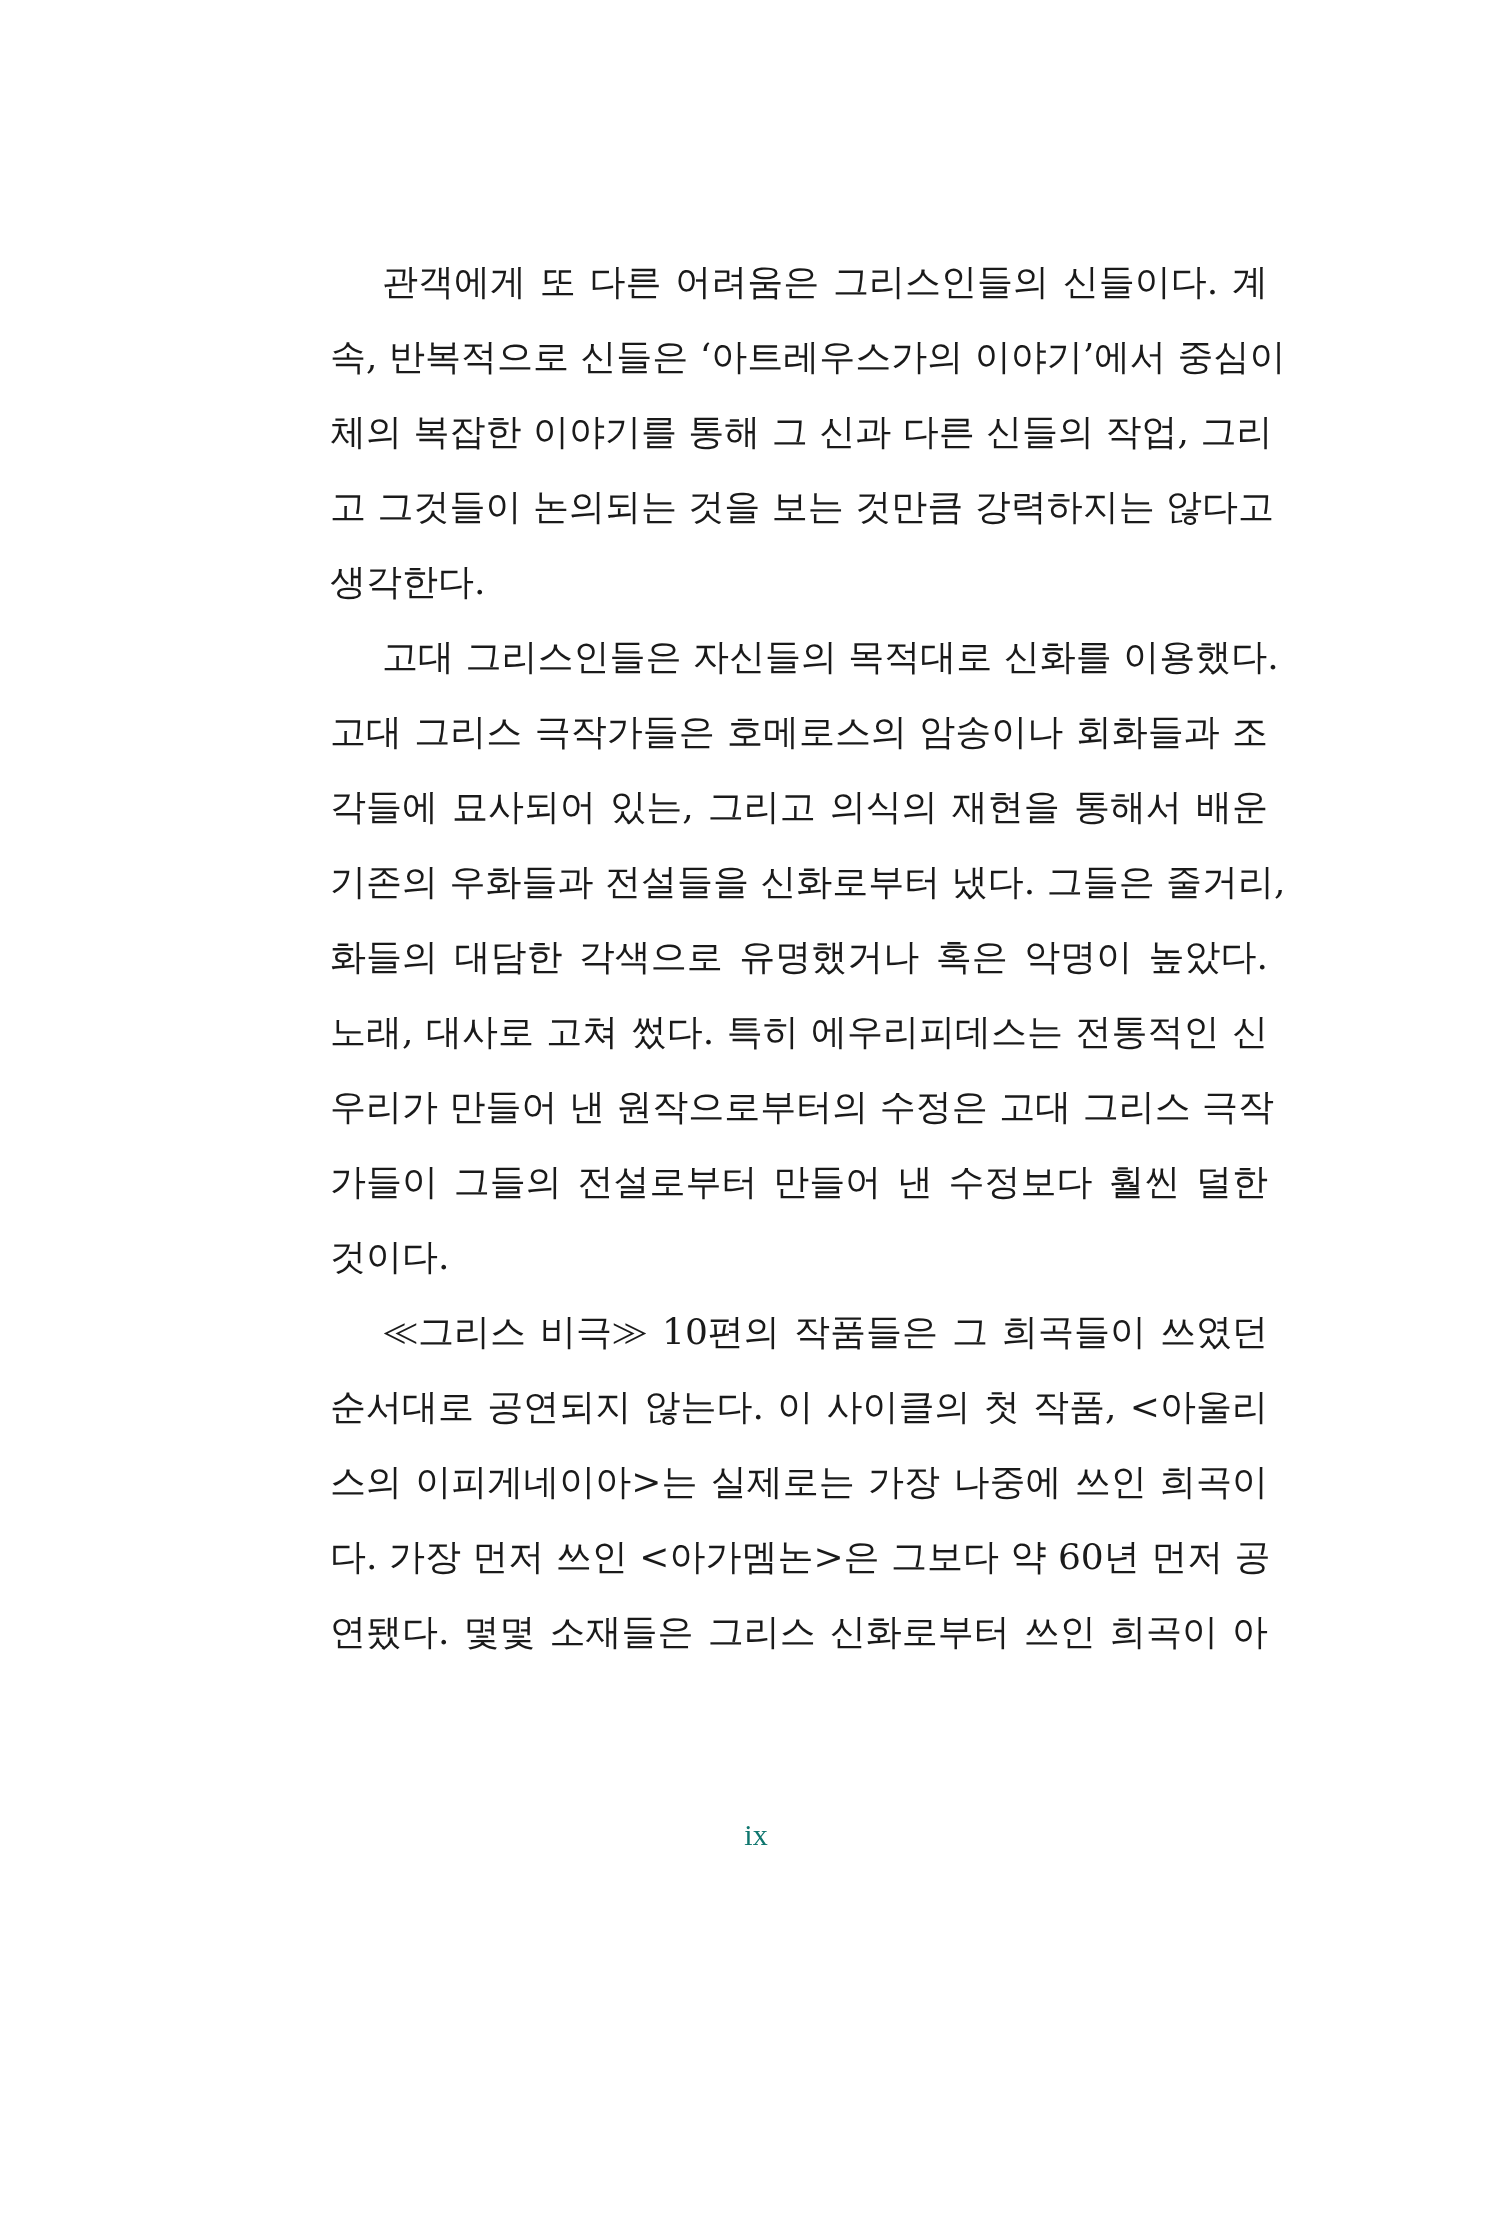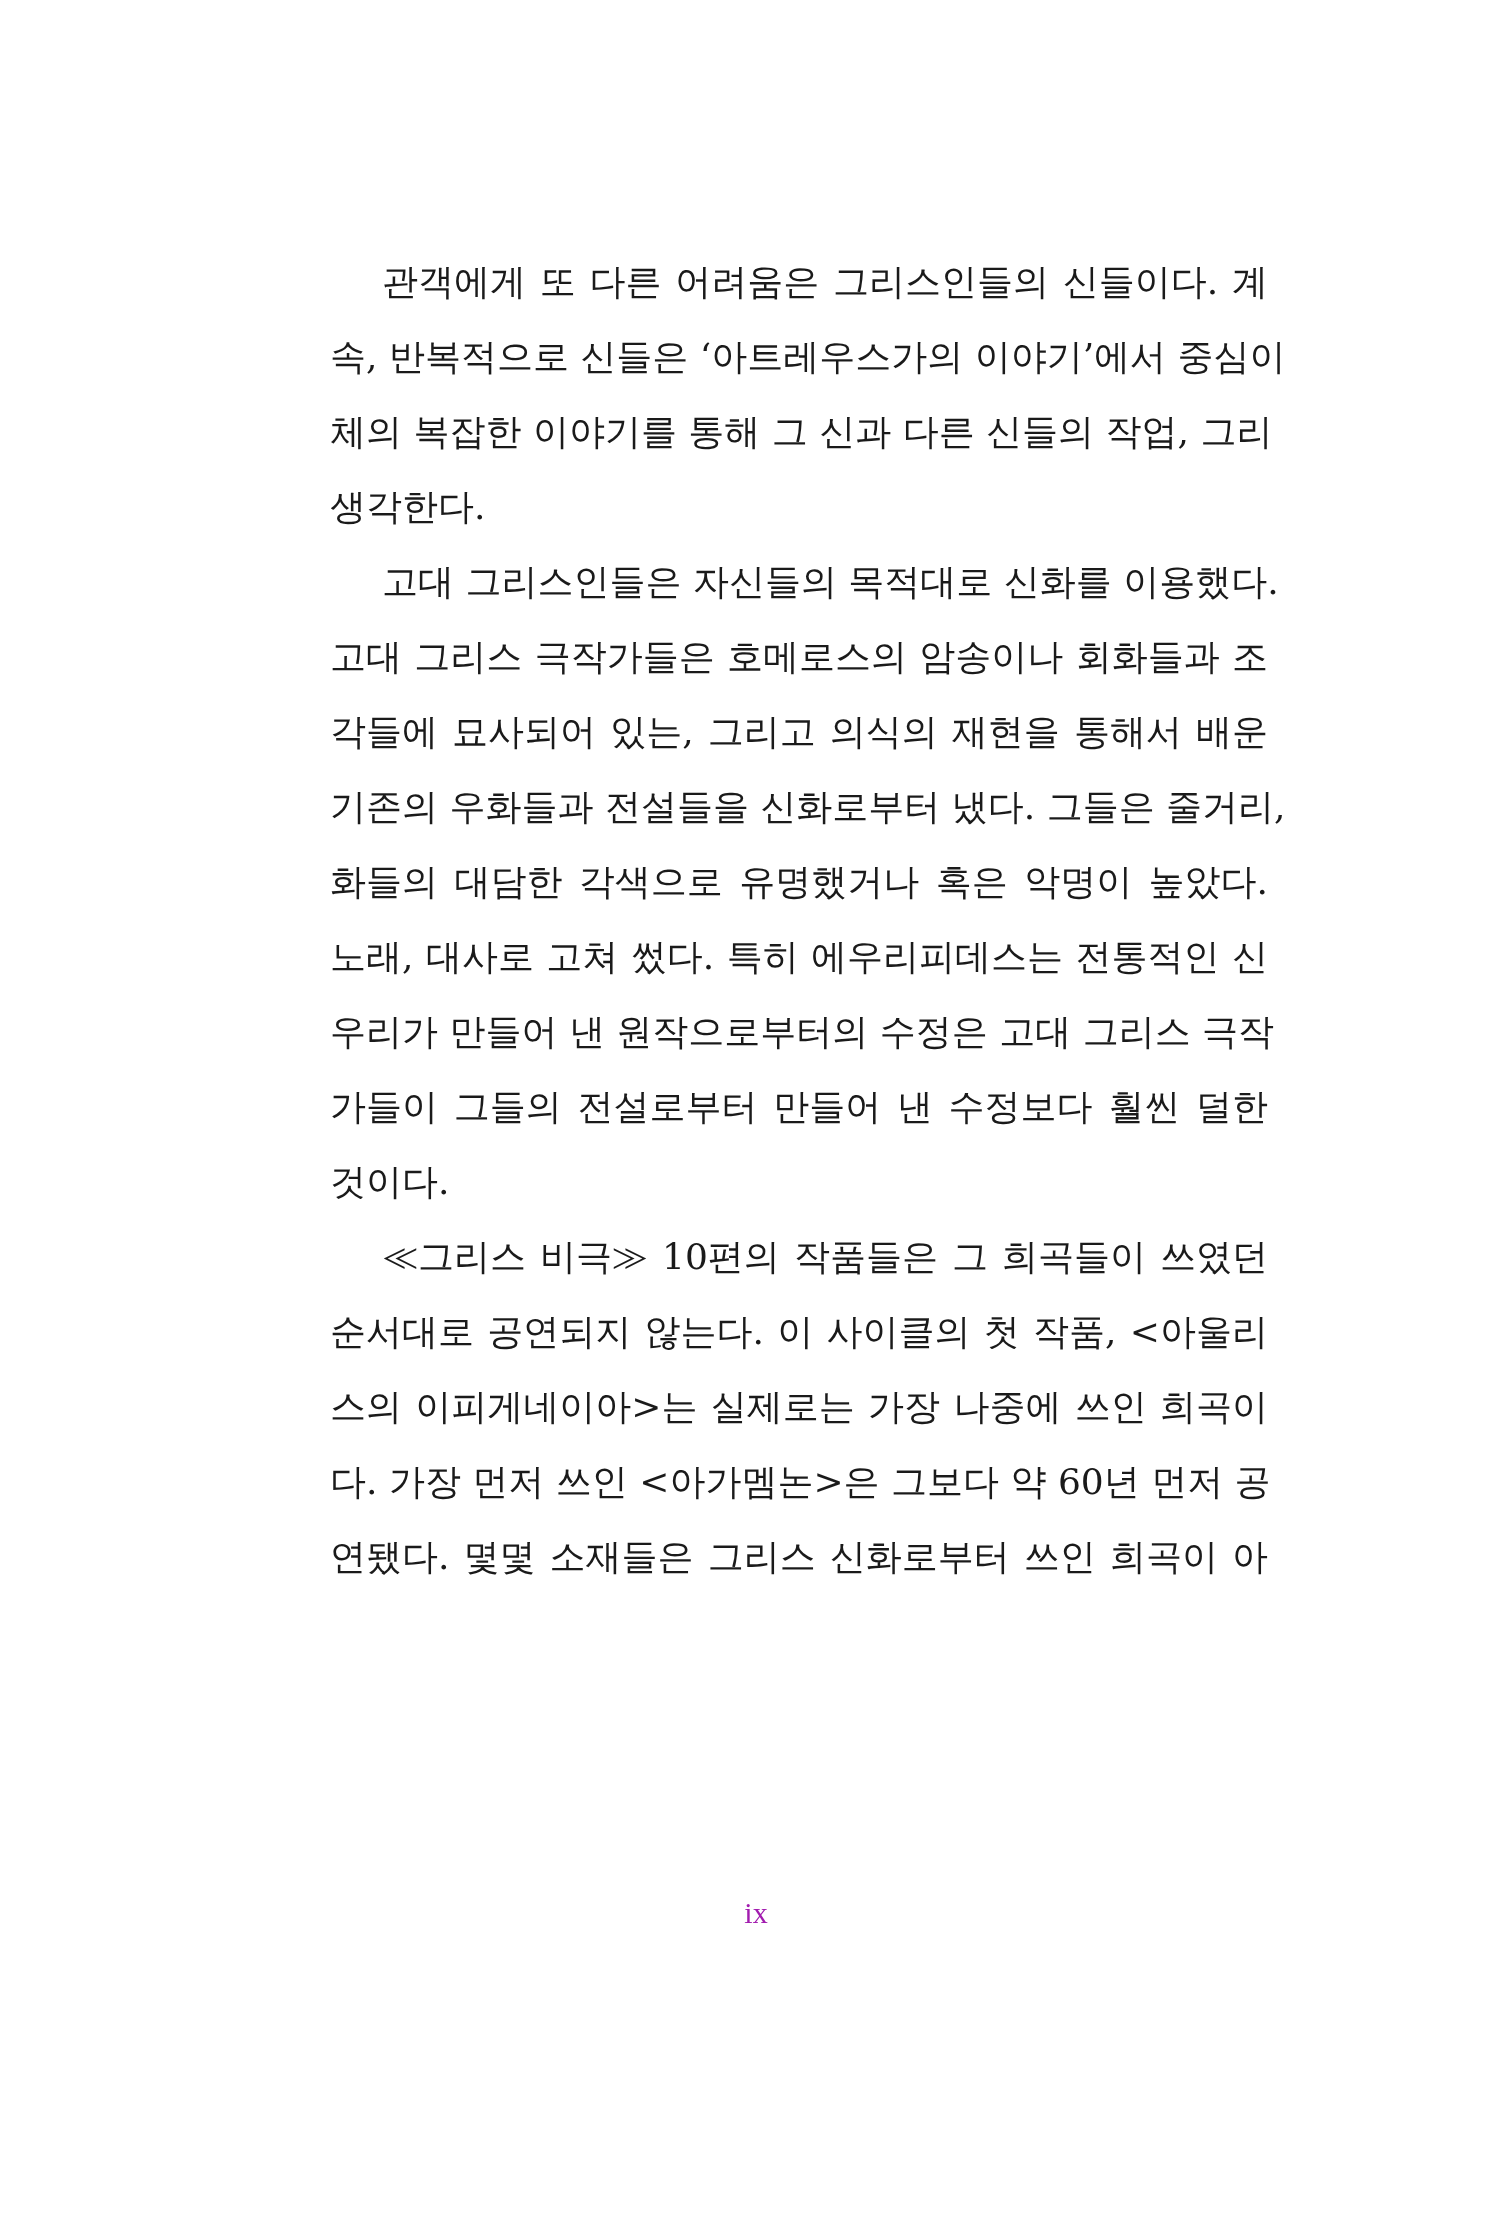--- a/index.html
+++ b/index.html
@@ -44,37 +44,38 @@
       padding-left: 52px;
     }
     .line.last {
       text-align: left;
       text-align-last: left;
     }
     .page-number {
       position: absolute;
       left: 0;
       width: 1512px;
-      top: 1893px;
+      top: 1815px;
       text-align: center;
       font-family: "Liberation Serif", "DejaVu Serif", serif;
       font-size: 30px;
       line-height: 40px;
-      color: #a21caf;
+      color: #0f766e;
     }
   </style>
 </head>
 <body>
 
 <div class="page">
   <div class="text-block">
 
     <span class="line indent">관객에게 또 다른 어려움은 그리스인들의 신들이다. 계</span>
     <span class="line">속, 반복적으로 신들은 ‘아트레우스가의 이야기’에서 중심이</span>
     <span class="line">체의 복잡한 이야기를 통해 그 신과 다른 신들의 작업, 그리</span>
+    <span class="line">고 그것들이 논의되는 것을 보는 것만큼 강력하지는 않다고</span>
     <span class="line last">생각한다.</span>
 
     <span class="line indent">고대 그리스인들은 자신들의 목적대로 신화를 이용했다.</span>
     <span class="line">고대 그리스 극작가들은 호메로스의 암송이나 회화들과 조</span>
     <span class="line">각들에 묘사되어 있는, 그리고 의식의 재현을 통해서 배운</span>
     <span class="line">기존의 우화들과 전설들을 신화로부터 냈다. 그들은 줄거리,</span>
     <span class="line">화들의 대담한 각색으로 유명했거나 혹은 악명이 높았다.</span>
     <span class="line">노래, 대사로 고쳐 썼다. 특히 에우리피데스는 전통적인 신</span>
     <span class="line">우리가 만들어 낸 원작으로부터의 수정은 고대 그리스 극작</span>
     <span class="line">가들이 그들의 전설로부터 만들어 낸 수정보다 훨씬 덜한</span>

